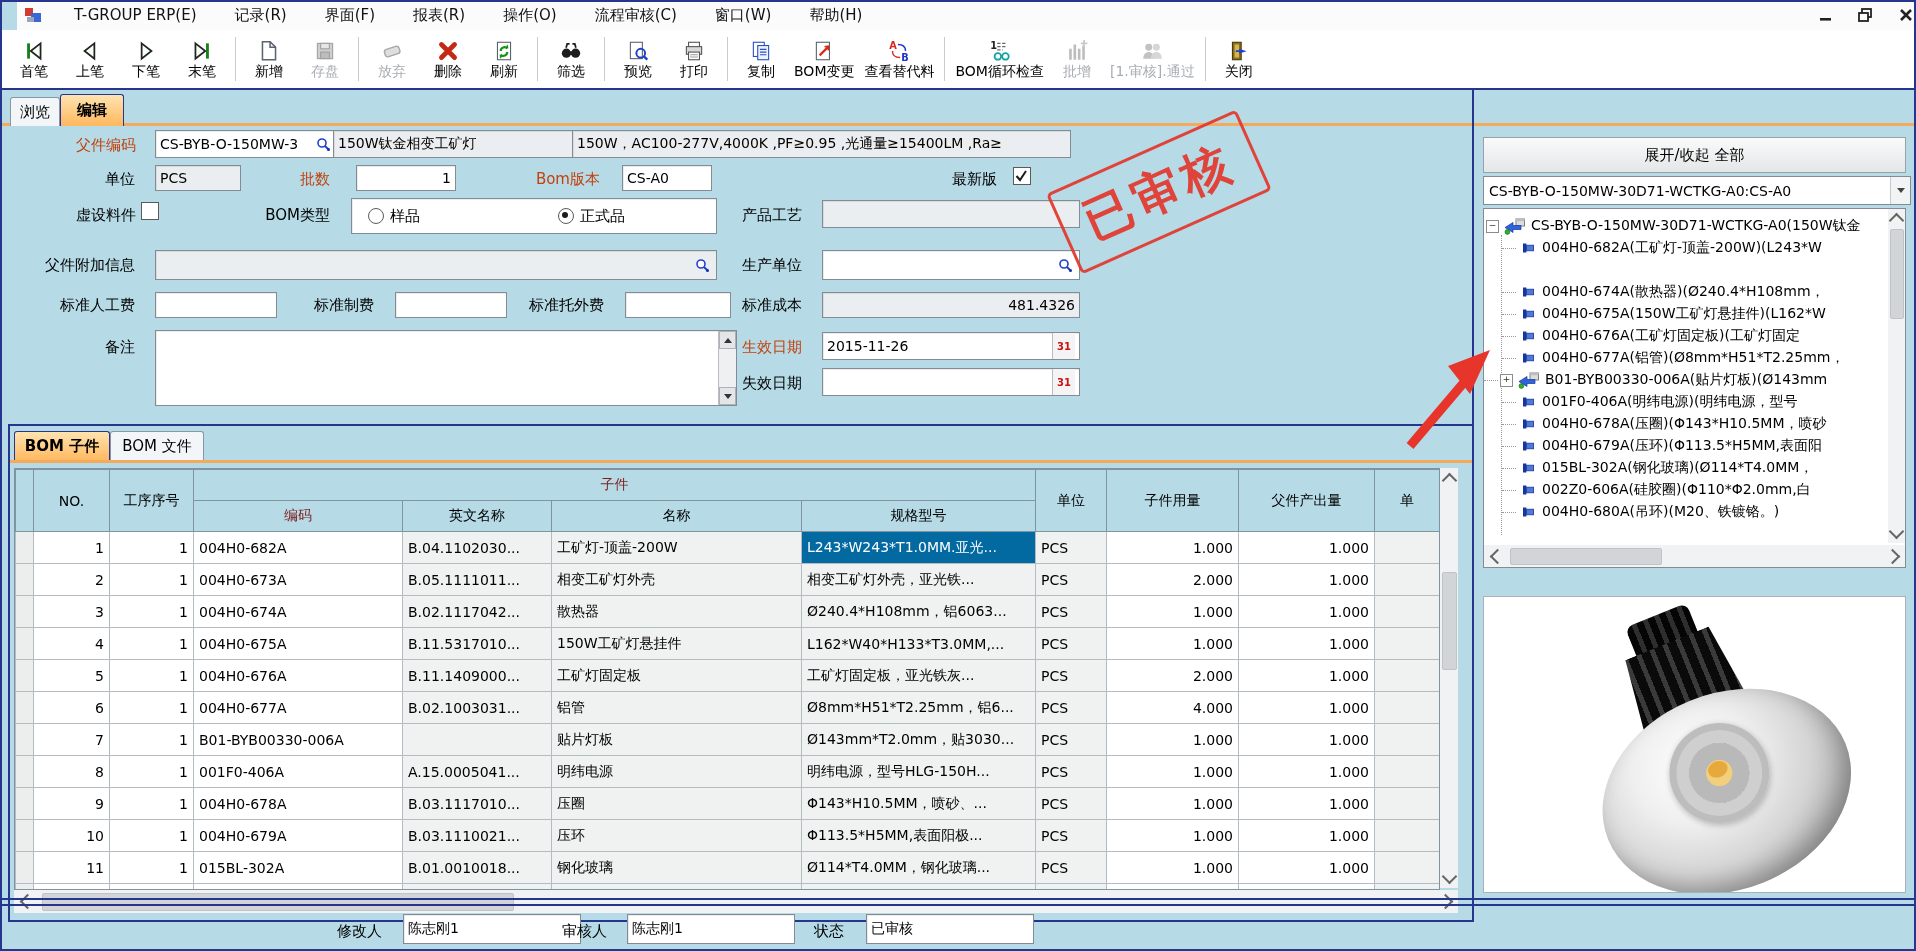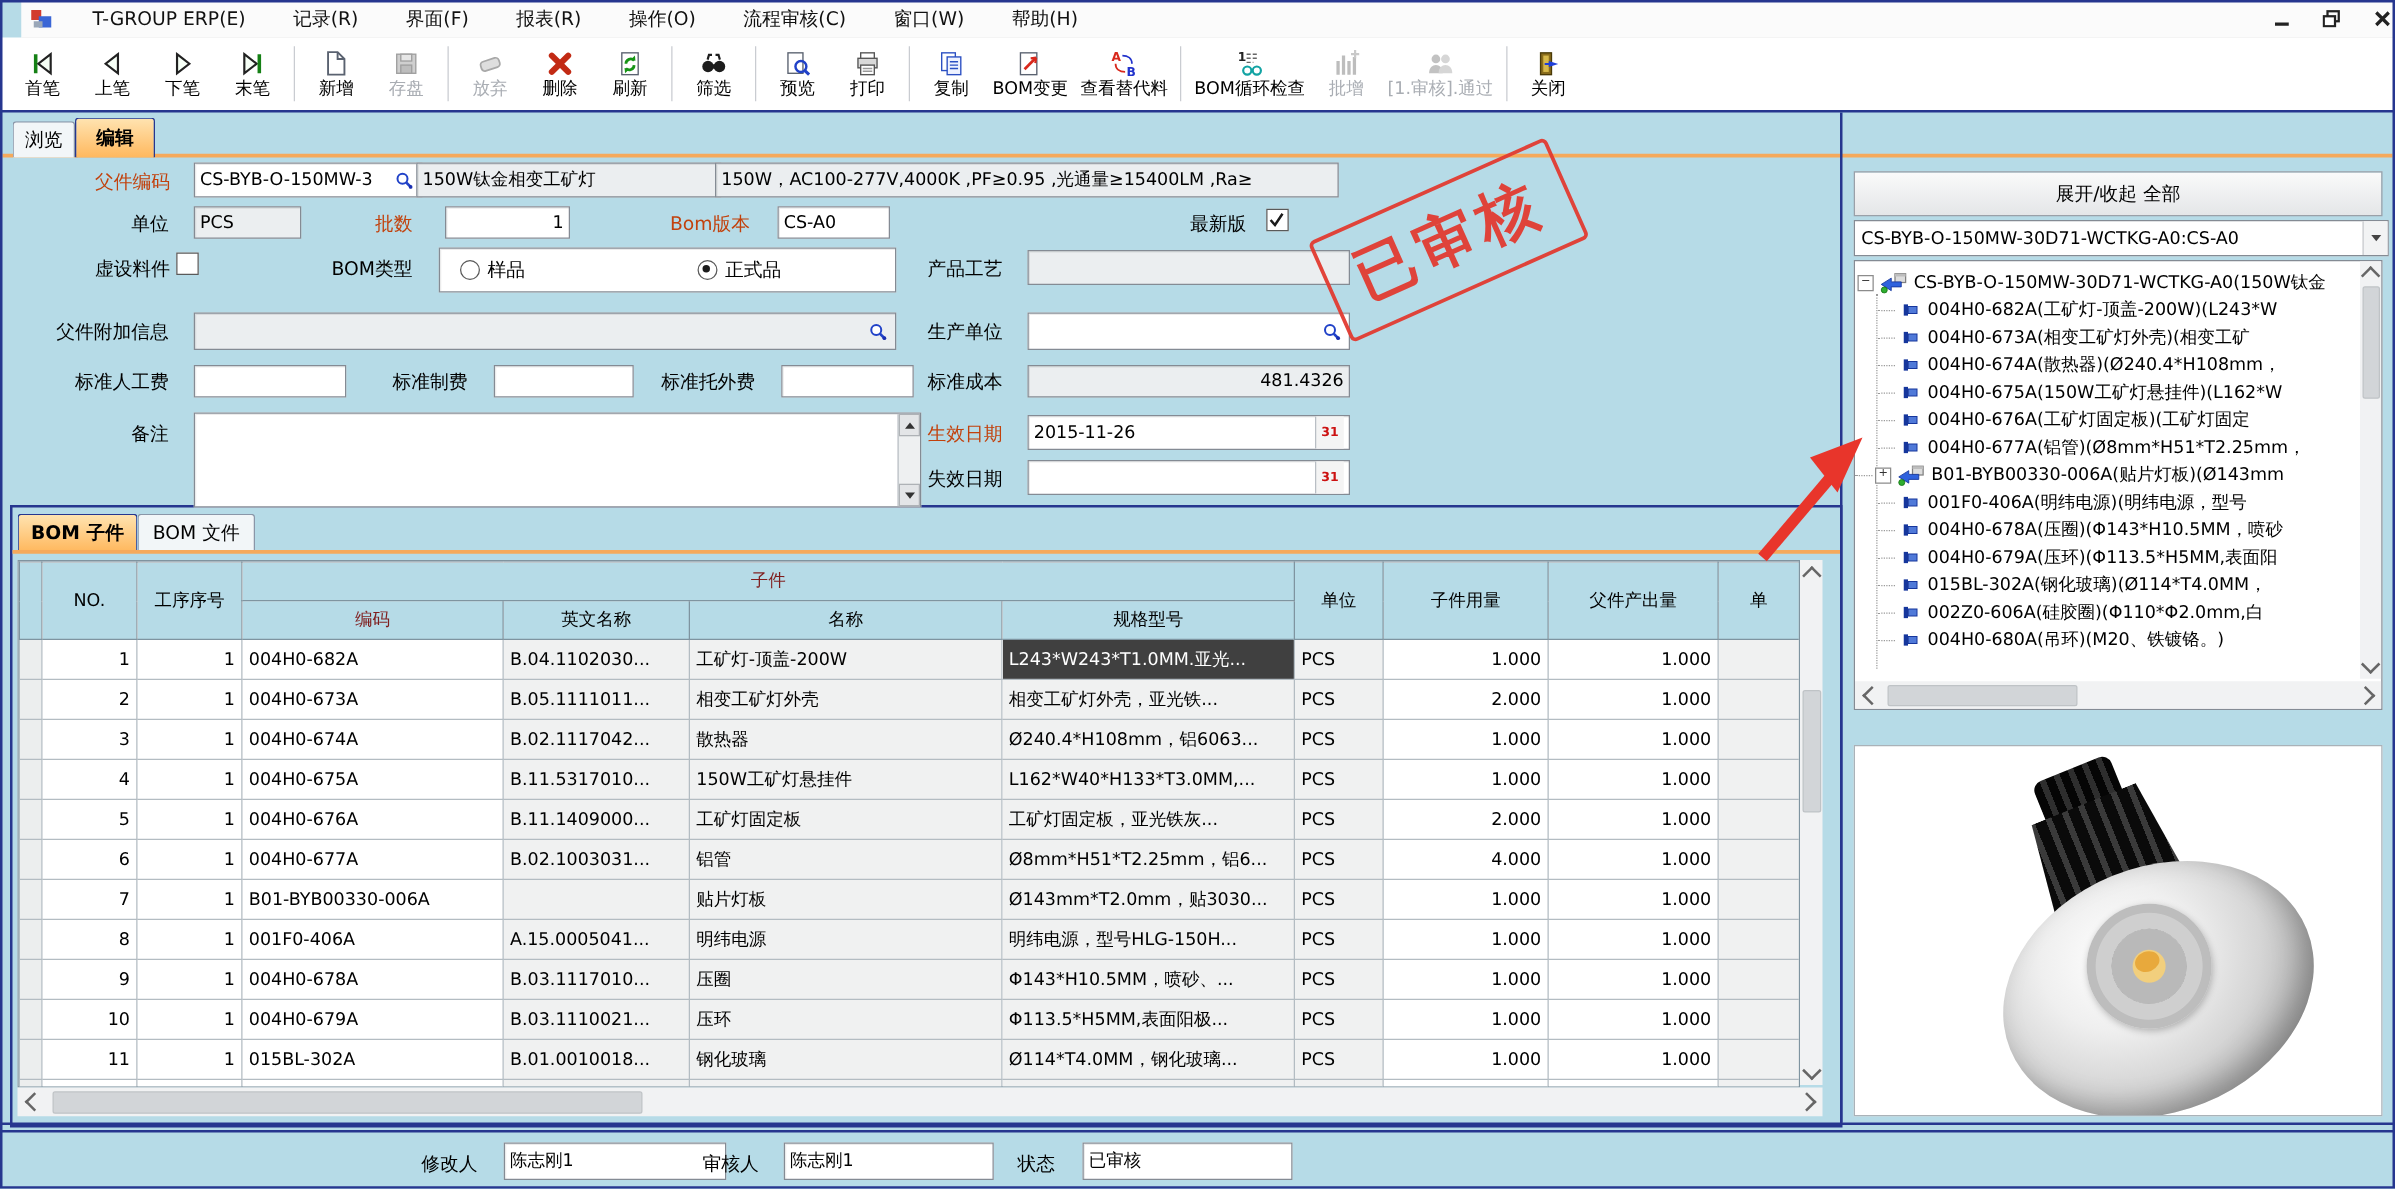--- a/index.html
+++ b/index.html
@@ -58,35 +58,35 @@
   .tri-dn{width:0;height:0;border-left:4px solid transparent;border-right:4px solid transparent;border-top:5px solid #333;}
   .tri-down-sm{width:0;height:0;border-left:4px solid transparent;border-right:4px solid transparent;border-top:5px solid #444;}
 
   
   #stamp{position:absolute;left:1055px;top:148px;width:202px;height:82px;border:3px solid #e23b31;
          border-radius:5px;color:#e23b31;font-size:48px;font-weight:bold;display:flex;align-items:center;
          justify-content:center;letter-spacing:5px;transform:rotate(-24deg);opacity:.95;z-index:6;}
   #red-arrow{position:absolute;left:1398px;top:340px;z-index:7;}
 
   
-  #bom-box{position:absolute;left:8px;top:404px;width:1462px;height:494px;border:2px solid #26368f;
+  #bom-box{position:absolute;left:8px;top:424px;width:1462px;height:494px;border:2px solid #26368f;
            background:#b6dbe7;z-index:3;}
   .btab{position:absolute;top:5px;height:29px;display:flex;align-items:center;justify-content:center;
         font-size:15px;border:1px solid #8a96a8;border-bottom:none;background:#f2f6f8;border-radius:3px 3px 0 0;}
   .btab.active{background:linear-gradient(#ffe3b0,#ffb85e);font-weight:bold;border-color:#26368f;}
   #bom-orange{position:absolute;left:0;top:34px;width:100%;height:3px;background:#f5a95b;}
   #grid-wrap{position:absolute;left:4px;top:42px;width:1424px;height:420px;overflow:hidden;background:#fff;
              border:1px solid #7f94a0;}
   table.grid{border-collapse:collapse;table-layout:fixed;font-size:14px;width:1424px;}
   .grid th{background:#b6dbe7;font-weight:normal;border:1px solid #7f94a0;height:30px;padding:0 4px;
            overflow:hidden;white-space:nowrap;}
   .grid td{border:1px solid #b3bcc2;height:31px;padding:0 5px;overflow:hidden;white-space:nowrap;background:#fff;}
   .grid td.gray{background:#f0f1f1;}
   .grid td.num{text-align:right;}
-  .grid td.selcell{background:#404040;color:#fff;}
+  .grid td.selcell{background:#0369a1;color:#fff;}
   .grid td.selcol{background:#eceeee;}
   .grid th.red{color:#7f1d1d;}
   .sb{position:absolute;background:#f1f2f3;z-index:4;}
   .sb-thumb{position:absolute;background:#d2d5d8;border:1px solid #bfc3c6;border-radius:2px;}
   .chev{display:block;width:9px;height:9px;border-left:2px solid #666;border-bottom:2px solid #666;}
   .chev.up{transform:rotate(135deg);margin-top:4px;}
   .chev.dn{transform:rotate(-45deg);margin-bottom:4px;}
   .chev.lt{transform:rotate(45deg);margin-left:4px;}
   .chev.rt{transform:rotate(225deg);margin-right:4px;}
   .sbbtn{position:absolute;display:flex;align-items:center;justify-content:center;cursor:pointer;}
@@ -711,29 +711,20 @@
       </div>
       <div class="titem" style="top: 28px;">
         <span style="width:18px;flex:none;"></span>
         <span class="hdot"></span>
         <svg width="20" height="14" viewBox="0 0 20 14" style="flex:none;margin-right:4px;">
           <rect x="5" y="2.5" width="3.4" height="9" fill="#16369c"></rect>
           <rect x="8.6" y="4.2" width="7" height="5.6" fill="#4f79d8" stroke="#16369c" stroke-width="0.8"></rect>
         </svg>
         <span>004H0-682A(工矿灯-顶盖-200W)(L243*W</span>
       </div>
-      <div class="titem" style="top: 50px;">
-        <span style="width:18px;flex:none;"></span>
-        <span class="hdot"></span>
-        <svg width="20" height="14" viewBox="0 0 20 14" style="flex:none;margin-right:4px;">
-          <rect x="5" y="2.5" width="3.4" height="9" fill="#16369c"></rect>
-          <rect x="8.6" y="4.2" width="7" height="5.6" fill="#4f79d8" stroke="#16369c" stroke-width="0.8"></rect>
-        </svg>
-        <span>004H0-673A(相变工矿灯外壳)(相变工矿</span>
-      </div>
       <div class="titem" style="top: 72px;">
         <span style="width:18px;flex:none;"></span>
         <span class="hdot"></span>
         <svg width="20" height="14" viewBox="0 0 20 14" style="flex:none;margin-right:4px;">
           <rect x="5" y="2.5" width="3.4" height="9" fill="#16369c"></rect>
           <rect x="8.6" y="4.2" width="7" height="5.6" fill="#4f79d8" stroke="#16369c" stroke-width="0.8"></rect>
         </svg>
         <span>004H0-674A(散热器)(Ø240.4*H108mm，</span>
       </div>
       <div class="titem" style="top: 94px;">

